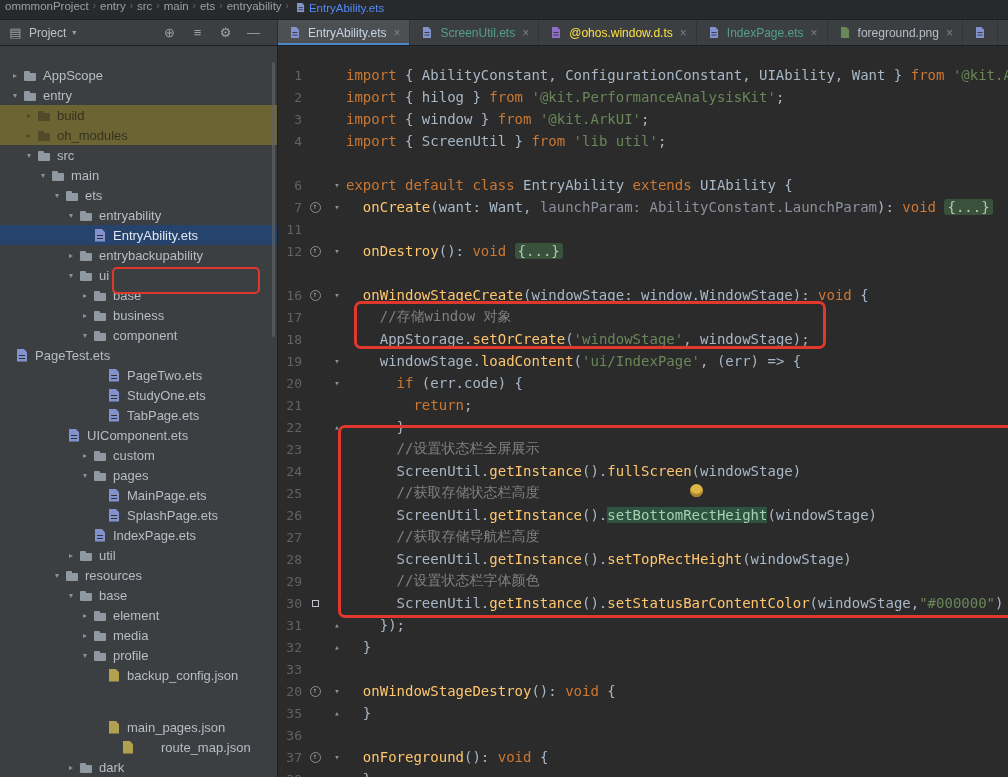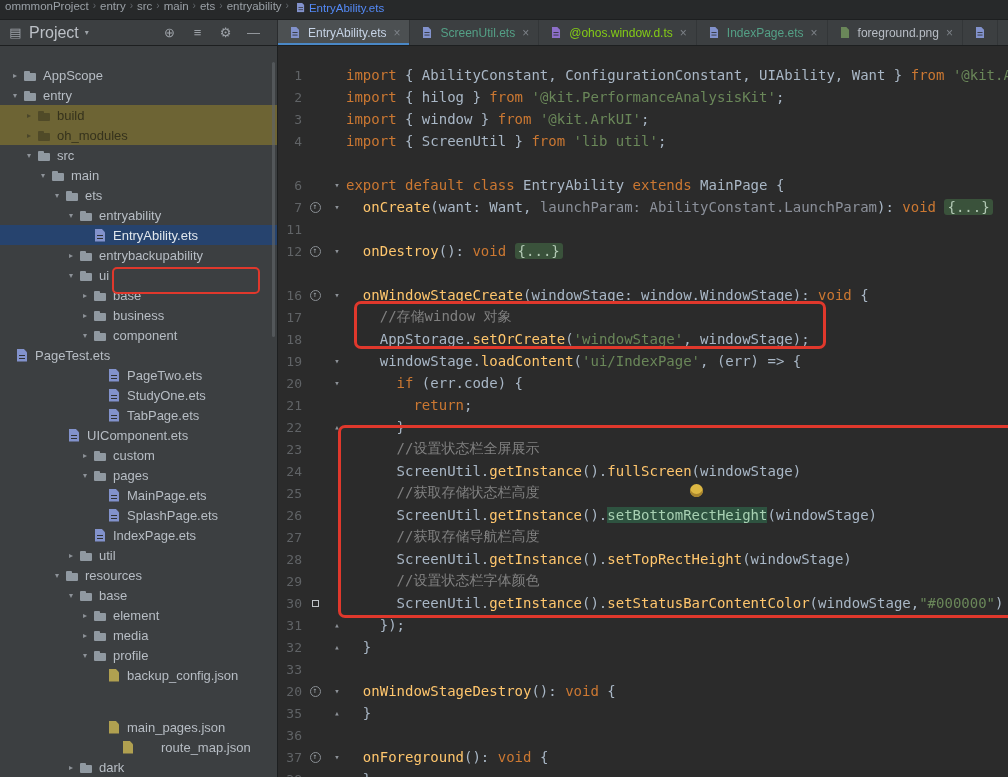--- a/index.html
+++ b/index.html
@@ -10,21 +10,21 @@
   
   .breadcrumb-bar{height:20px;background:var(--breadcrumb-bg,#27292a);display:flex;align-items:flex-start;
     padding-left:3px;font-size:11.5px;color:#9aa0a6;border-bottom:1px solid #1d1f20;white-space:nowrap;overflow:hidden}
   .crumb{display:flex;align-items:center;gap:3px;padding:0 2px;cursor:default}
   .crumb.active{color:var(--breadcrumb-active,#548af7)}
   .crumb-sep{color:#63686d;margin:0 2px;font-size:10px}
 
   
   .main-bar{height:26px;background:var(--bar-bg,#3c3f41);display:flex;border-bottom:1px solid #1d1f20}
   .panel-toolbar{width:278px;flex:none;display:flex;align-items:center;padding:0 8px;gap:6px;border-right:1px solid #2a2c2e}
-  .panel-title{font-size:16px;color:#bcc0c6}
+  .panel-title{font-size:12px;color:#bcc0c6}
   .caret{font-size:8px;color:#9da2a8}
   .tool-icons{margin-left:auto;display:flex;gap:13px;margin-right:8px}
   .tool-ic{font-size:13px;color:#9da2a8;width:15px;text-align:center;cursor:default;line-height:1}
   .tab-bar{flex:1;display:flex;align-items:stretch;overflow:hidden}
   .tab{display:flex;align-items:center;gap:5px;padding:0 9px;font-size:12px;color:#adb4bc;
     border-right:1px solid #333638;position:relative;white-space:nowrap;cursor:default}
   .tab.active{background:#4c5052;box-shadow:inset 0 -2px 0 var(--tab-active-underline,#4a88c7)}
   .tab .close{color:#7d8288;font-size:12px;margin-left:2px}
 
   
@@ -142,21 +142,21 @@
           <span class="tab-label" style="color: rgb(199, 212, 230);">EntryAbility.ets</span>
           <span class="close">×</span>
         </div>
         <div class="tab">
           <span class="ico tabico ets"></span>
           <span class="tab-label" style="color: rgb(84, 160, 134);">ScreenUtil.ets</span>
           <span class="close">×</span>
         </div>
         <div class="tab">
           <span class="ico tabico dts"></span>
-          <span class="tab-label" style="color: #84cc16;">@ohos.window.d.ts</span>
+          <span class="tab-label" style="color: #fde047;">@ohos.window.d.ts</span>
           <span class="close">×</span>
         </div>
         <div class="tab">
           <span class="ico tabico ets"></span>
           <span class="tab-label" style="color: rgb(84, 160, 134);">IndexPage.ets</span>
           <span class="close">×</span>
         </div>
         <div class="tab">
           <span class="ico tabico img"></span>
           <span class="tab-label" style="color: rgb(185, 190, 198);">foreground.png</span>
@@ -385,21 +385,21 @@
           <div class="line">
             <span class="ln"></span>
             <span class="ovr-slot"></span>
             <span class="fold-slot"></span>
             <span class="code"><span class="d"></span></span>
           </div>
           <div class="line">
             <span class="ln">6</span>
             <span class="ovr-slot"></span>
             <span class="fold-slot">▾</span>
-            <span class="code"><span class="d"></span><span class="k">export default class</span><span class="d"> EntryAbility </span><span class="k">extends</span><span class="d"> MainPage {</span></span>
+            <span class="code"><span class="d"></span><span class="k">export default class</span><span class="d"> EntryAbility </span><span class="k">extends</span><span class="d"> UIAbility {</span></span>
           </div>
           <div class="line">
             <span class="ln">7</span>
             <span class="ovr-slot">
               <span class="ovr">↑</span>
             </span>
             <span class="fold-slot">▾</span>
             <span class="code"><span class="d">  </span><span class="f">onCreate</span><span class="d">(want: Want, </span><span class="m">launchParam: AbilityConstant.LaunchParam</span><span class="d">): </span><span class="k">void</span><span class="d"> </span><span class="o">{...}</span></span>
           </div>
           <div class="line">

